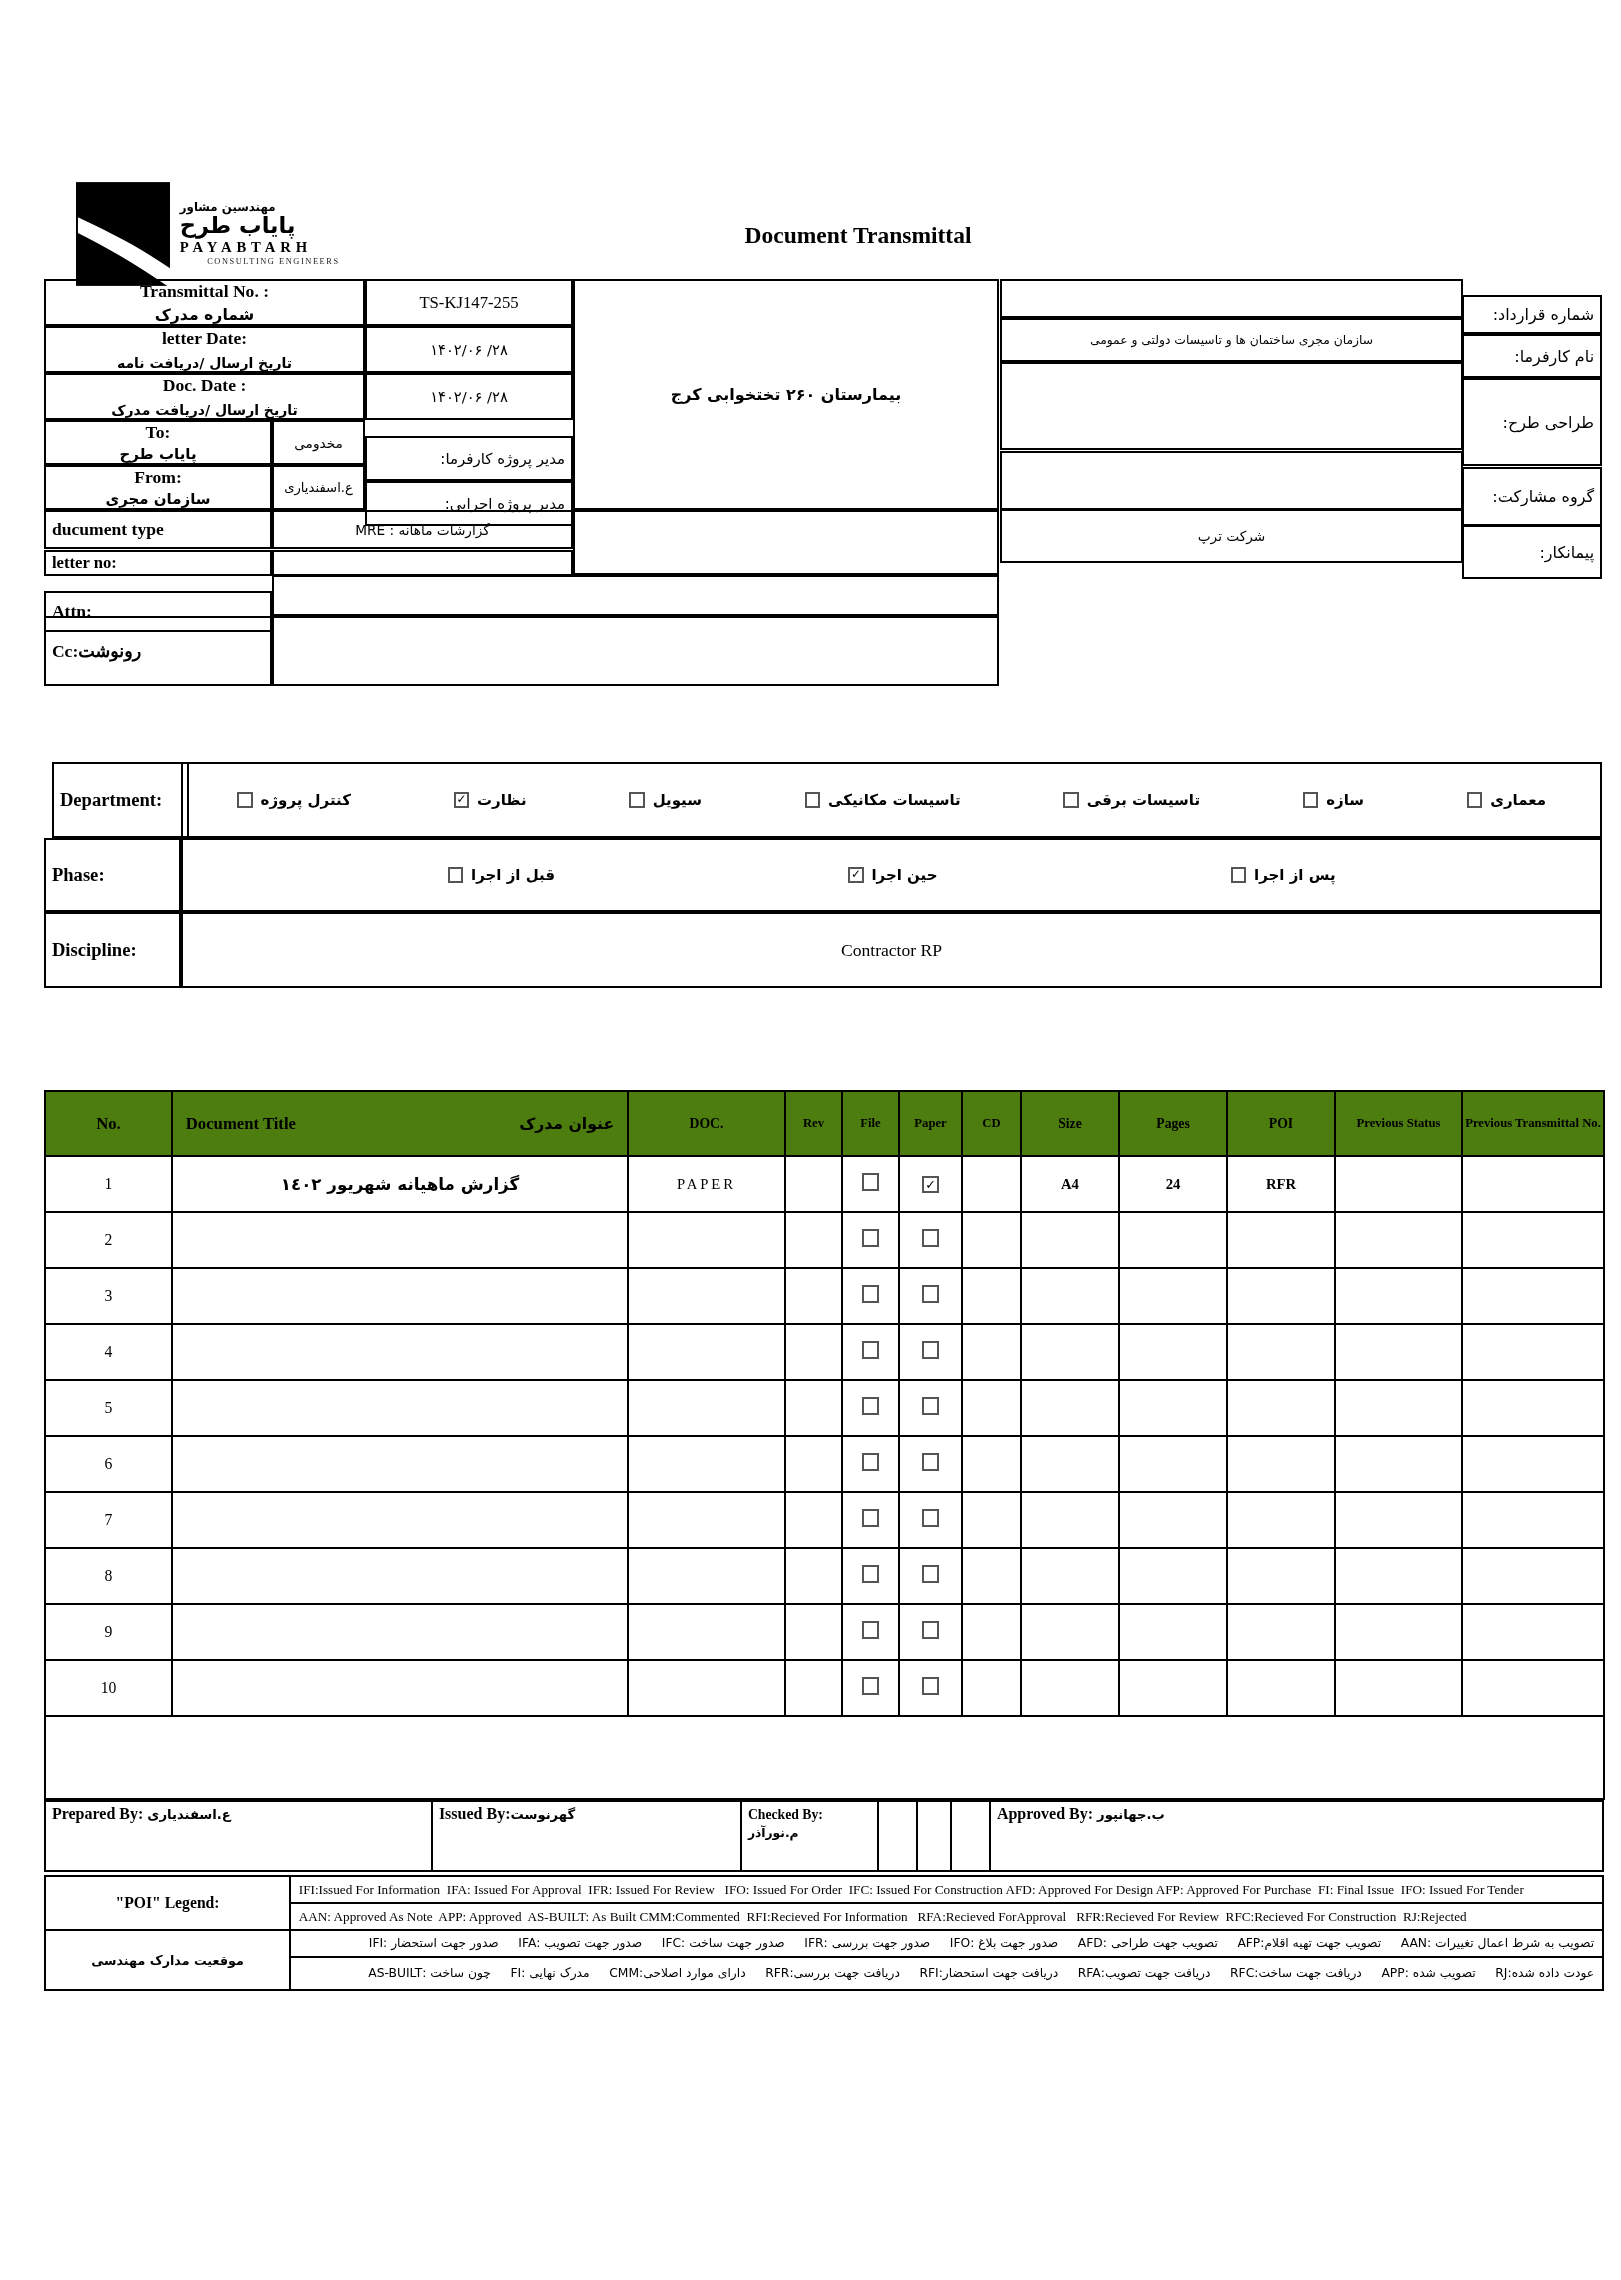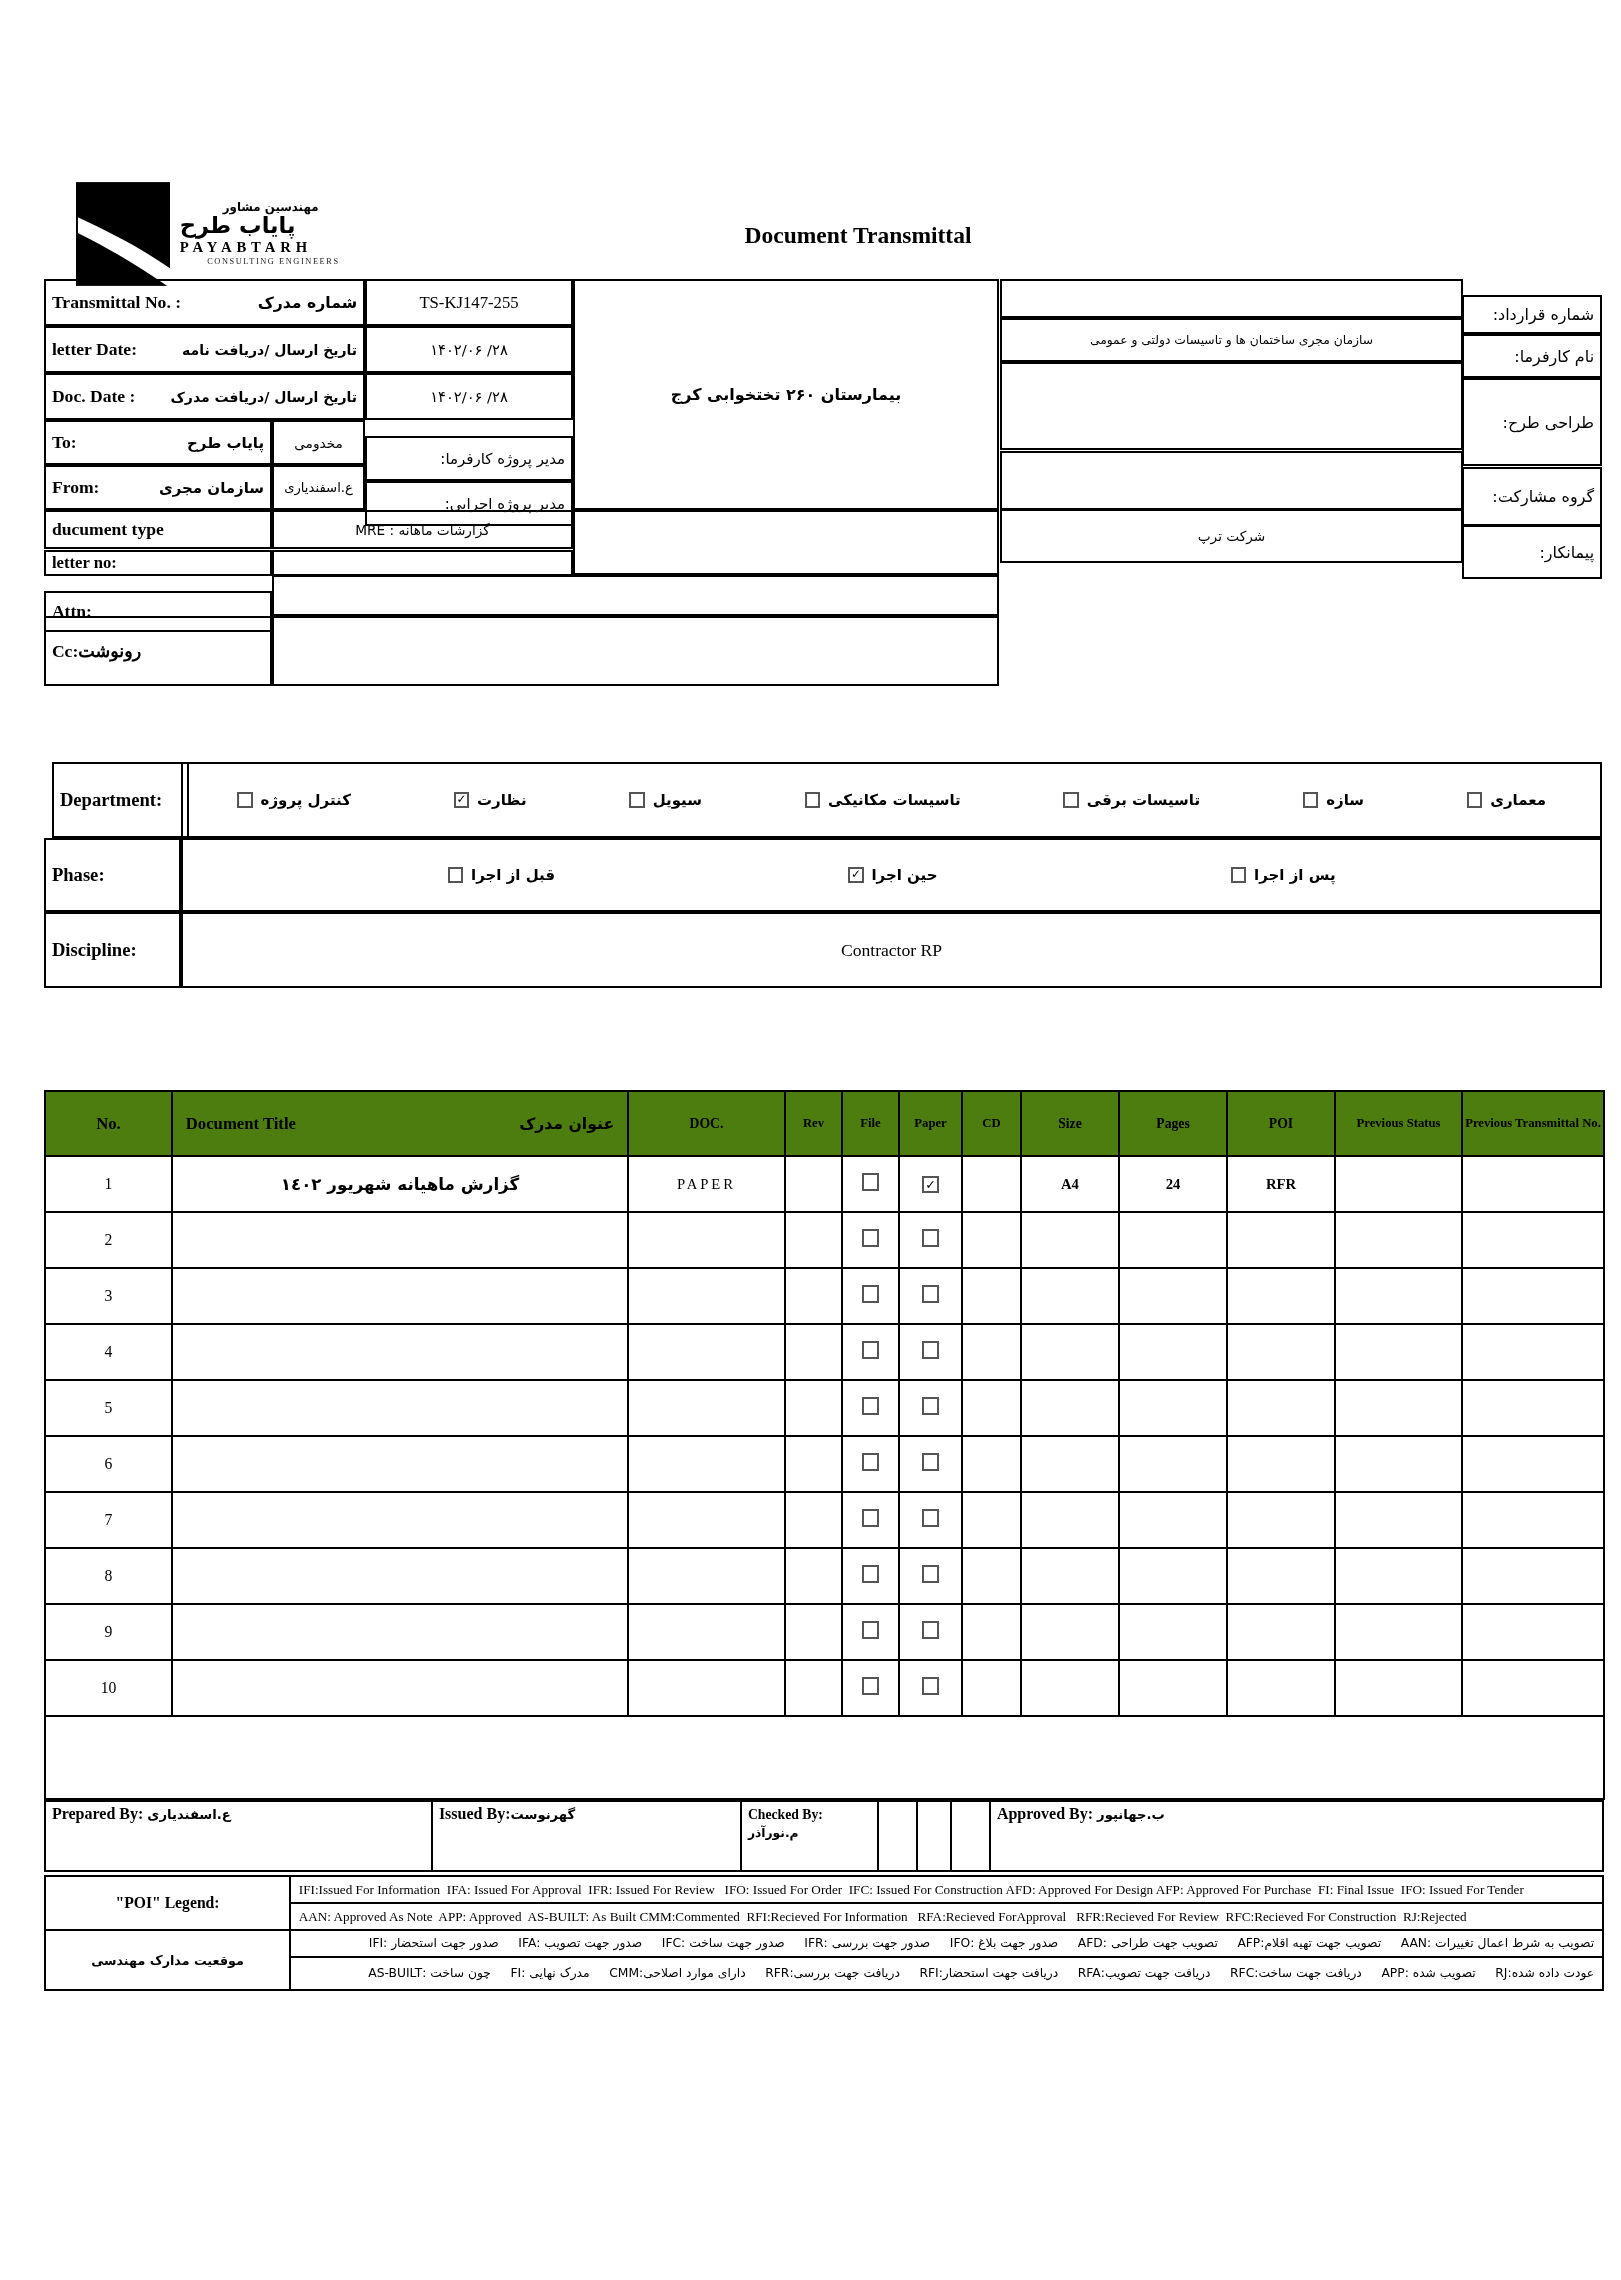--- a/index.html
+++ b/index.html
@@ -4,28 +4,28 @@
 <style>
   html,body{margin:0;padding:0;background:#fff;}
   .page{position:relative;width:1621px;height:2281px;background:#fff;color:#000;
         font-family:"Liberation Serif","DejaVu Serif",serif;overflow:hidden;}
   .abs{position:absolute;box-sizing:border-box;}
   .cell{position:absolute;box-sizing:border-box;border:2px solid #000;display:flex;align-items:center;padding:0 5.9px;}
   .en{font-family:"Liberation Serif","DejaVu Serif",serif;font-weight:bold;font-size:17.6px;}
   .fa{font-family:"DejaVu Sans",sans-serif;}
   .b{font-weight:bold;}
   .cen{justify-content:center;text-align:center;}
-  .sb{justify-content:space-between;}
+  .sb{justify-content:space-between;flex-direction:column;}
   .rtl{direction:rtl;}
   .num{font-size:14.7px;letter-spacing:1px;}
   
   .logo-wrap{position:absolute;left:76px;top:182px;display:flex;gap:9.8px;}
   .logo-square{width:94px;height:104px;}
   .logo-text{display:flex;flex-direction:column;justify-content:center;line-height:1.05;}
-  .logo-fa-small{font-size:11.8px;font-weight:bold;margin-left:43px;}
+  .logo-fa-small{font-size:11.8px;font-weight:bold;}
   .logo-fa-big{font-size:22.5px;font-weight:bold;}
   .logo-en{font-size:14.7px;font-weight:bold;letter-spacing:4.9px;margin-top:2.9px;}
   .logo-en-sub{font-size:8.3px;letter-spacing:1.6px;color:#222;margin-top:2px;padding-left:27.4px;}
   .doc-title{position:absolute;left:858px;top:222px;transform:translateX(-50%);
              font-size:23.5px;font-weight:bold;}
   
   .top{position:absolute;left:44px;top:279px;width:1558px;height:407px;}
   .rlabel{direction:rtl;font-weight:normal;font-size:16px;margin-top:16px;}
   
   .clab{font-size:18.6px;}

